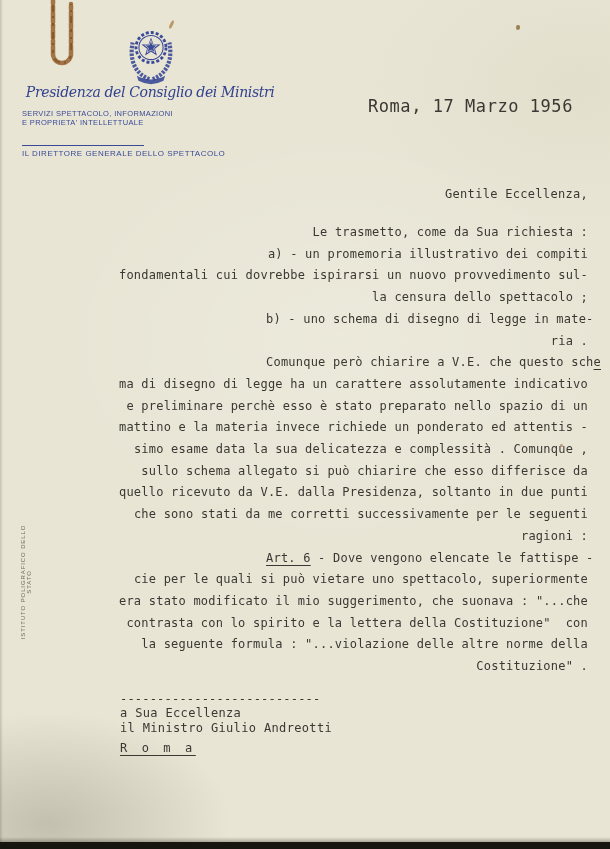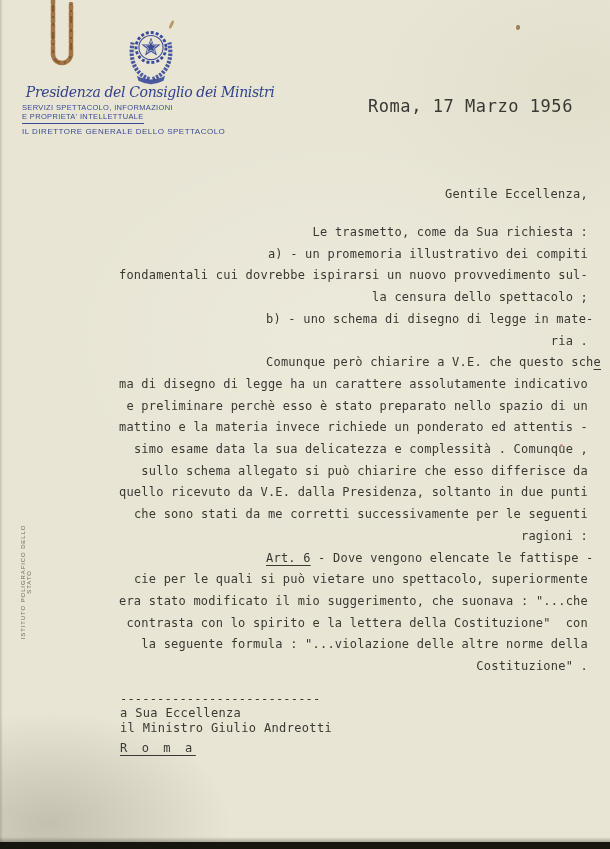--- a/index.html
+++ b/index.html
@@ -20,21 +20,21 @@
     background:linear-gradient(to top, rgba(60,58,48,0.35), transparent);}
   
   .emblem{position:absolute;left:126px;top:24px;}
   .lh-block{position:absolute;left:22px;top:84px;width:258px;text-align:left;color:#35459a;}
   .lh-script{
     font-family:"DejaVu Serif", serif;font-style:italic;font-size:14.5px;
     letter-spacing:-0.4px;white-space:nowrap;transform:scaleX(0.97);color:#32428f;
   }
   .lh-sub{font-family:"Liberation Sans", sans-serif;font-size:7.5px;letter-spacing:0.35px;
     line-height:8.6px;color:#3a4a97;}
-  .lh-sub2{display:inline-block;border-bottom:1px solid #3a4a97;padding-bottom:2px;}
+  .lh-sub2{display:inline-block;border-bottom:1px solid #3a4a97;padding-bottom:18px;}
   .lh-sub3{font-family:"Liberation Sans", sans-serif;font-size:8px;letter-spacing:0.5px;
     margin-top:3px;color:#3a4a97;}
   
   .date{position:absolute;left:368px;top:96px;font-size:17px;letter-spacing:0.55px;white-space:pre;text-align:right;}
   
   .body{position:absolute;left:118px;top:183px;width:470px;font-size:12px;text-align:right;}
   .salutation{white-space:pre;margin-bottom:17px;line-height:22px;letter-spacing:0.3px;}
   .bline{white-space:pre;line-height:21.7px;letter-spacing:0.22px;}
   .bline.ind{padding-left:148px;}
   .u{text-decoration:underline;text-underline-offset:2.5px;}
@@ -76,21 +76,21 @@
       <circle cx="30" cy="28" r="14.5" stroke-width="1.3"></circle>
       <path d="M13 62 Q30 71 47 62 L45 68 Q30 76 15 68 Z" fill="#3a4a97" stroke="none" opacity="0.9"></path>
     </g>
     <polygon points="30,16 32.9,24 41.4,24.3 34.8,29.5 37.1,37.7 30,33 22.9,37.7 25.2,29.5 18.6,24.3 27.1,24" fill="#3a4a97"></polygon>
     <polygon points="30,19.5 31.9,24.9 37.6,25.1 33.2,28.6 34.7,34.1 30,31 25.3,34.1 26.8,28.6 22.4,25.1 28.1,24.9" fill="none" stroke="#e8e5d5" stroke-width="0.8"></polygon>
   </svg>
   <div class="speck2"></div>
 
   <div class="lh-block">
     <div class="lh-script">Presidenza del Consiglio dei Ministri</div>
-    <div class="lh-sub" style="margin-top:4px;">
+    <div class="lh-sub" style="margin-top:10px;">
       <div>SERVIZI SPETTACOLO, INFORMAZIONI</div>
       <div><span class="lh-sub2">E PROPRIETA' INTELLETTUALE</span></div>
     </div>
     <div class="lh-sub3">IL DIRETTORE GENERALE DELLO SPETTACOLO</div>
   </div>
 
   <div class="date">Roma, 17 Marzo 1956</div>
 
   <div class="body">
     <div class="salutation">Gentile Eccellenza,</div>

